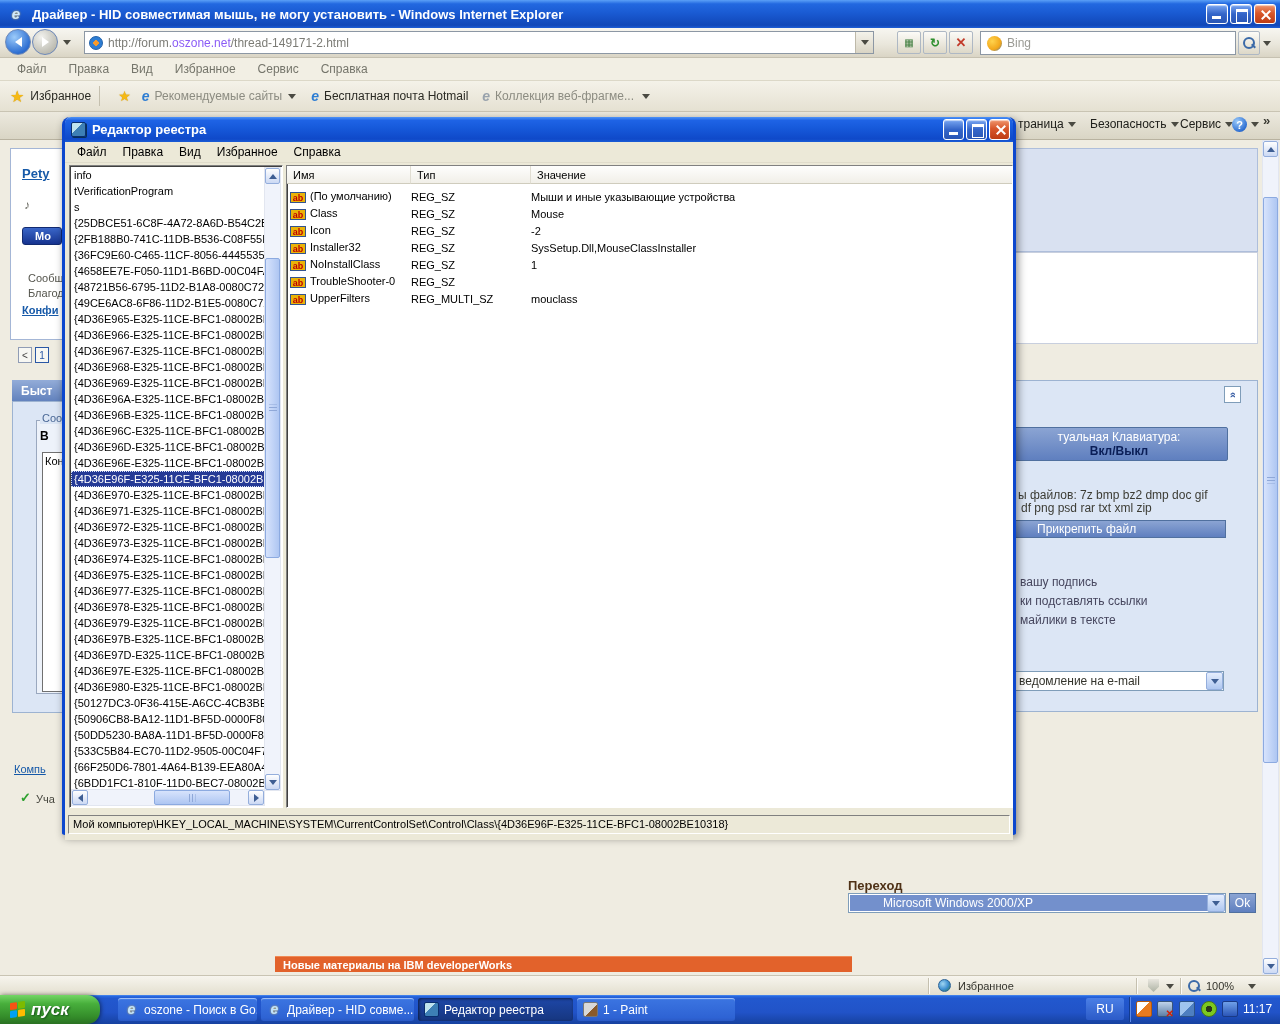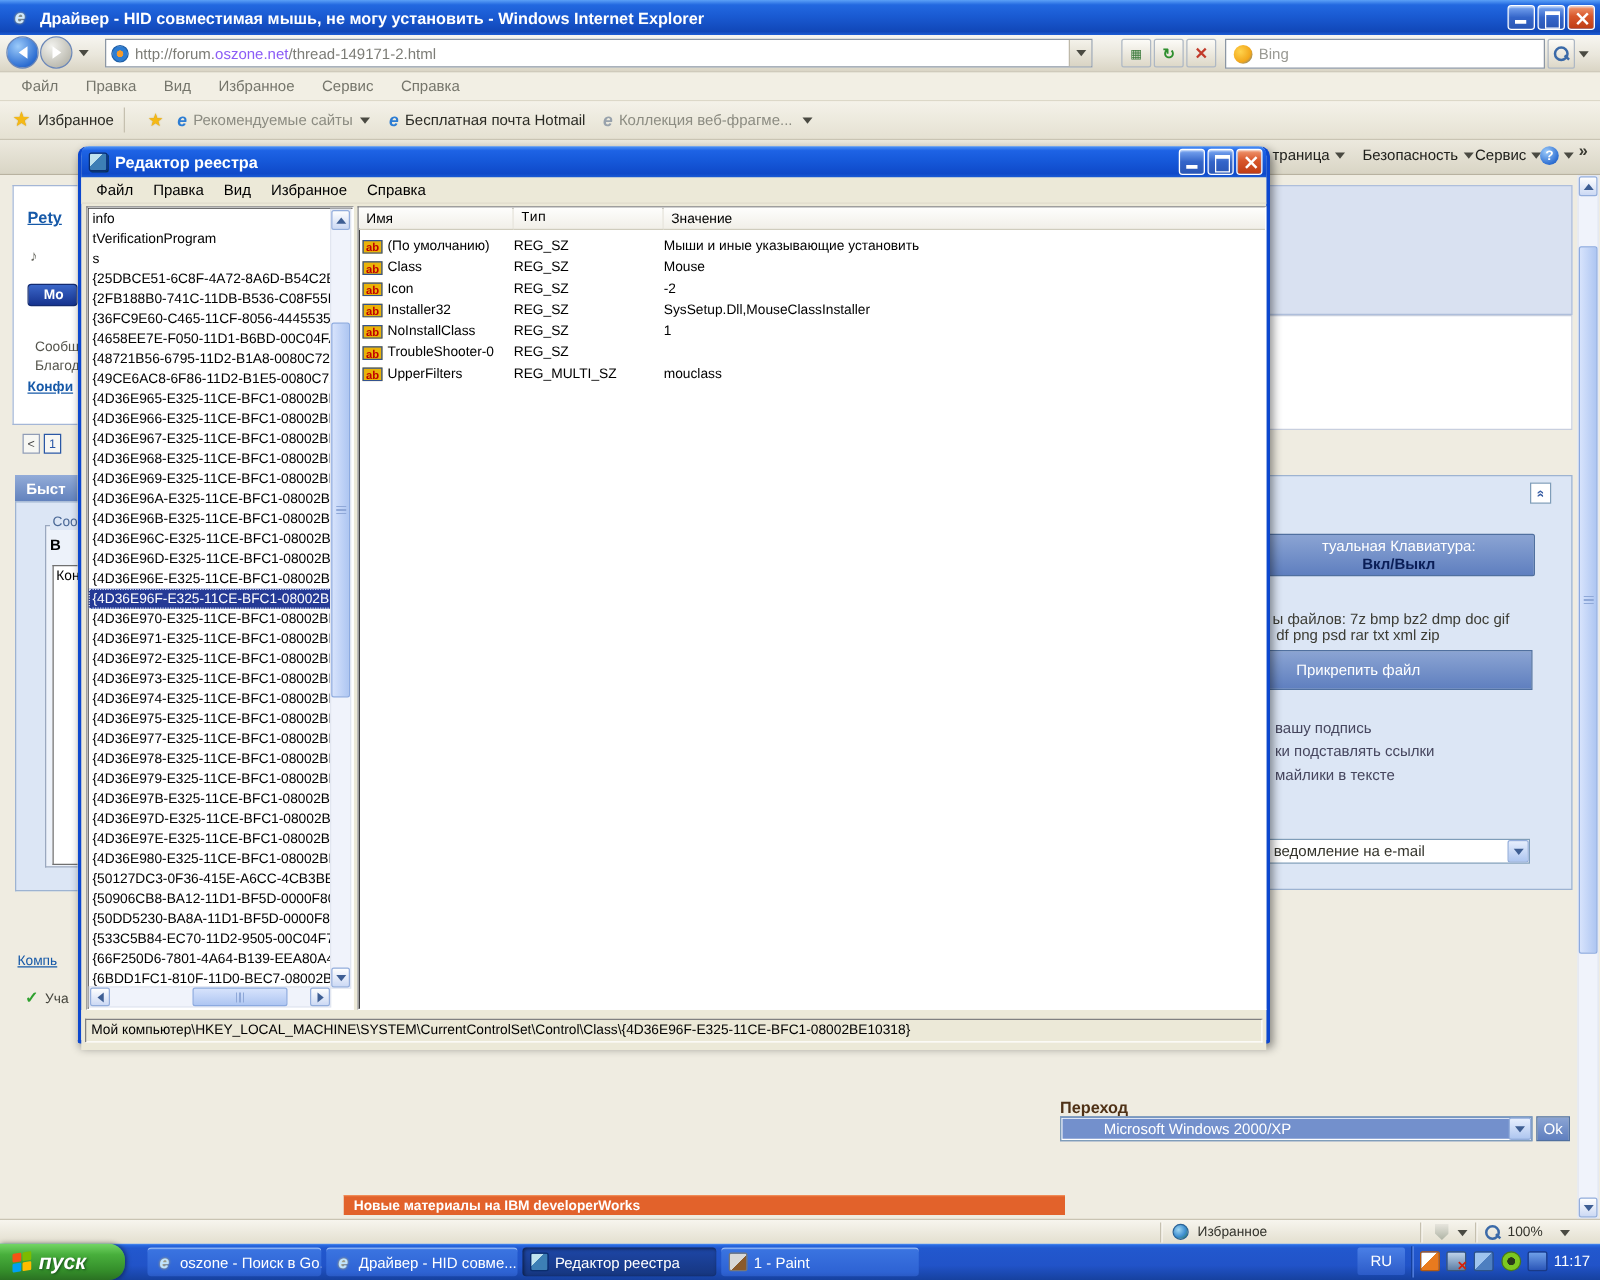--- a/index.html
+++ b/index.html
@@ -271,21 +271,21 @@
   <div class="abs qr-panel" style="left:1010px;top:380px;width:248px;height:332px;"></div>
   <div class="abs" style="left:1224px;top:386px;width:17px;height:17px;border:1px solid #7F9DB9;background:#fff;display:flex;align-items:center;justify-content:center;">
     <span style="display:inline-block;transform:rotate(-90deg);color:#3A5FA5;font-weight:bold;font-size:11px;">»</span>
   </div>
   <div class="abs steelbtn" style="left:1010px;top:427px;width:218px;height:34px;border-radius:2px;font-size:12px;text-align:center;">
     <div style="margin-top:2px;">туальная Клавиатура:</div>
     <div style="font-weight:bold;color:#0A1E57;">Вкл/Выкл</div>
   </div>
   <span class="abs" style="left:1018px;top:488px;font-size:12px;color:#3C3C34;">ы файлов: 7z bmp bz2 dmp doc gif</span>
   <span class="abs" style="left:1021px;top:501px;font-size:12px;color:#3C3C34;">df png psd rar txt xml zip</span>
-  <div class="abs steelbtn" style="left:1010px;top:520px;width:216px;height:32px;font-size:12px;display:flex;align-items:center;padding-left:26px;">Прикрепить файл</div>
+  <div class="abs steelbtn" style="left:1010px;top:520px;width:216px;height:18px;font-size:12px;display:flex;align-items:center;padding-left:26px;">Прикрепить файл</div>
   <span class="abs" style="left:1020px;top:575px;font-size:12px;color:#46465E;">вашу подпись</span>
   <span class="abs" style="left:1020px;top:594px;font-size:12px;color:#46465E;">ки подставлять ссылки</span>
   <span class="abs" style="left:1020px;top:613px;font-size:12px;color:#46465E;">майлики в тексте</span>
   <div class="abs" style="left:1010px;top:671px;width:214px;height:20px;background:#fff;border:1px solid #7F9DB9;display:flex;align-items:center;font-size:12px;color:#33332B;padding-left:8px;">
     <span>ведомление на e-mail</span>
     <span style="margin-left:auto;width:17px;height:18px;border-radius:2px;background:linear-gradient(#E6EEFD,#AEC6F0);border:1px solid #94AEDC;display:flex;align-items:center;justify-content:center;">
         <span class="tri tri-dn-s"></span>
       </span>
   </div>
 
@@ -407,28 +407,28 @@
             <span class="grip h"></span>
           </div>
         <div class="sb-btn" style="right:0;top:0;width:16px;height:15px;">
             <span class="tri-rt-s"></span>
           </div>
       </div>
     </div>
 
     <div class="abs pane" style="left:221px;top:48px;width:727px;height:643px;">
       <div class="vhead" style="left:0;width:124px;">Имя</div>
-      <div class="vhead" style="left:124px;width:120px;font-family:Liberation Mono, monospace;">Тип</div>
+      <div class="vhead" style="left:124px;width:120px;">Тип</div>
       <div class="vhead" style="left:244px;width:482px;">Значение</div>
       <div class="abs" style="left:0;top:22px;width:726px;">
 
           <div class="vrow" style="position:relative;">
             <span class="vcell" style="width:124px;flex:none;"><span class="ab-icon">ab</span><span>(По умолчанию)</span></span>
             <span class="vcell" style="width:120px;flex:none;">REG_SZ</span>
-            <span class="vcell" style="flex:1;">Мыши и иные указывающие установить</span>
+            <span class="vcell" style="flex:1;">Мыши и иные указывающие устройства</span>
           </div>
 
           <div class="vrow" style="position:relative;">
             <span class="vcell" style="width:124px;flex:none;"><span class="ab-icon">ab</span><span>Class</span></span>
             <span class="vcell" style="width:120px;flex:none;">REG_SZ</span>
             <span class="vcell" style="flex:1;">Mouse</span>
           </div>
 
           <div class="vrow" style="position:relative;">
             <span class="vcell" style="width:124px;flex:none;"><span class="ab-icon">ab</span><span>Icon</span></span>

